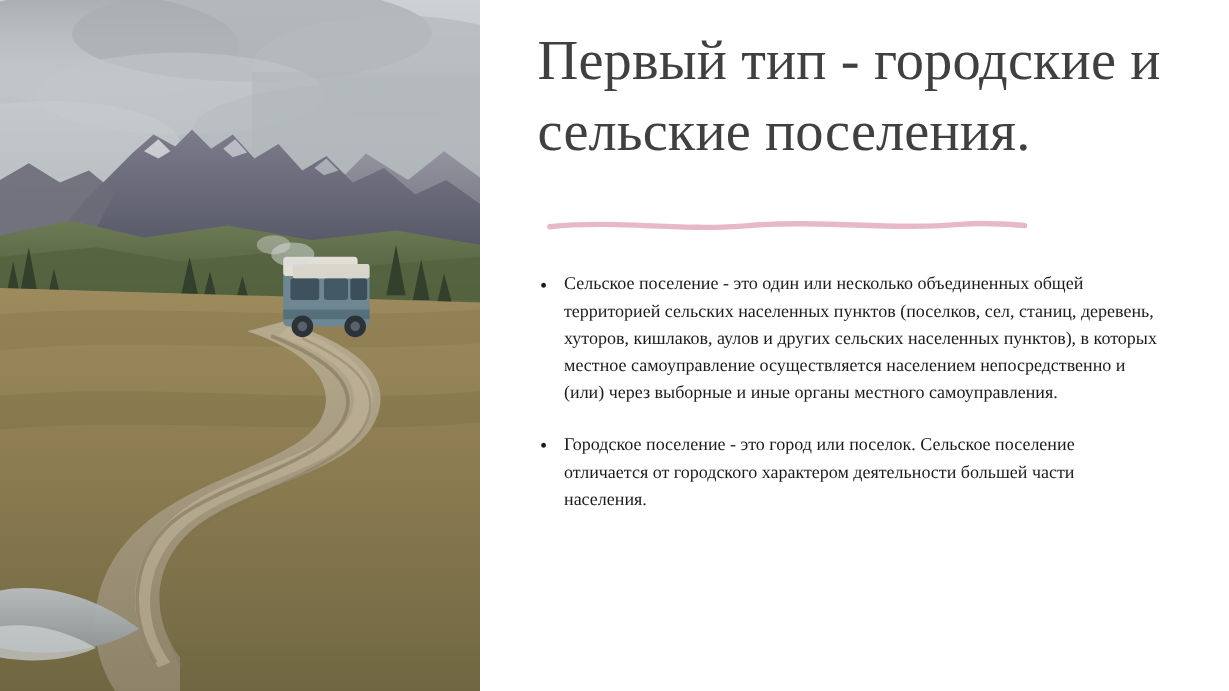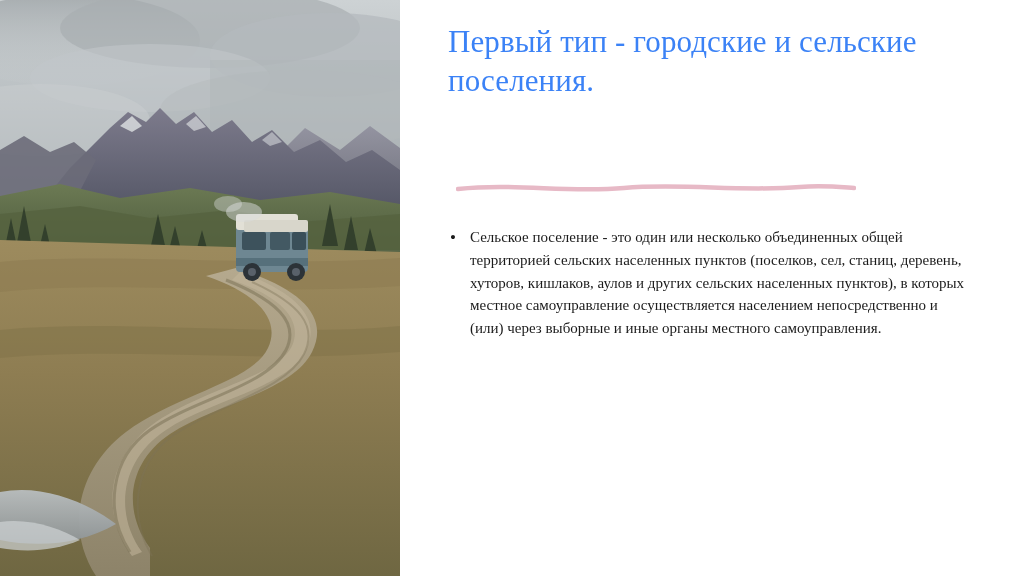--- a/index.html
+++ b/index.html
@@ -40,23 +40,23 @@
     top: 0;
     width: 540px;
     height: 576px;
   }
   .title {
     position: absolute;
     left: 0;
     top: 22px;
     width: 520px;
     font-family: "Liberation Serif", serif;
-    font-size: 31px;
+    font-size: 47px;
     line-height: 1.26;
-    color: #3b82f6;
+    color: #404040;
     font-weight: 400;
     letter-spacing: 0.1px;
   }
   .divider {
     position: absolute;
     left: 8px;
     top: 182px;
     width: 400px;
     height: 12px;
   }
@@ -207,16 +207,17 @@
     <div class="title">Первый тип - городские и сельские поселения.</div>
 
     <div class="divider">
       <svg width="400" height="12" viewBox="0 0 400 12" aria-hidden="true">
         <path d="M2,7 C60,1 110,11 168,6 C226,1 286,10 344,5 C366,3 384,5 398,6" stroke="#e7b9c6" stroke-width="4.5" fill="none" stroke-linecap="round"></path>
       </svg>
     </div>
 
     <div class="bullets">
       <div class="bullet">Сельское поселение - это один или несколько объединенных общей территорией сельских населенных пунктов (поселков, сел, станиц, деревень, хуторов, кишлаков, аулов и других сельских населенных пунктов), в которых местное самоуправление осуществляется населением непосредственно и (или) через выборные и иные органы местного самоуправления.</div>
+      <div class="bullet">Городское поселение - это город или поселок. Сельское поселение отличается от городского характером деятельности большей части населения.</div>
     </div>
 
   </div>
 </div>
 
 </body></html>

